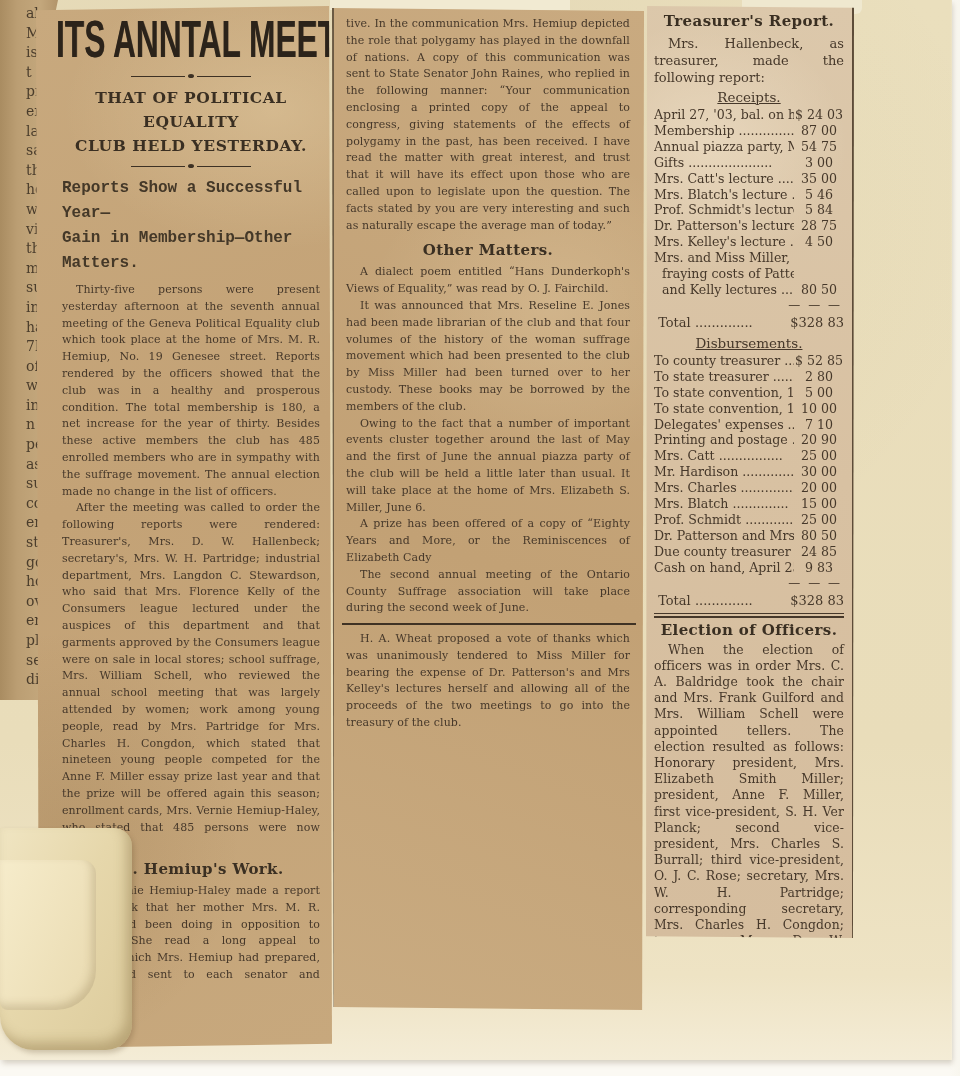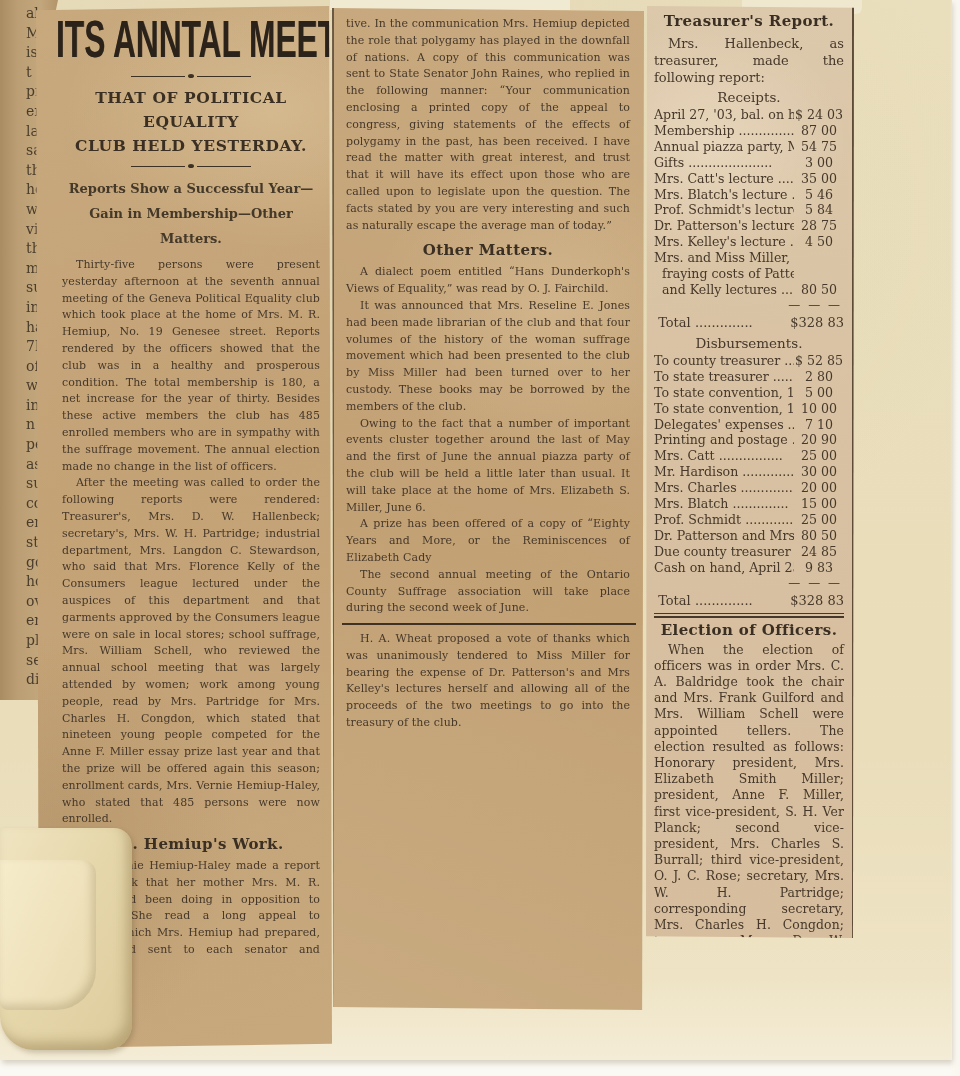--- a/index.html
+++ b/index.html
@@ -85,31 +85,31 @@
     text-shadow:0.5px 0.5px 0 rgba(43,35,26,0.5);
   }
   .orn{display:flex;align-items:center;justify-content:center;margin:6px auto 8px;width:120px;color:#3d3124;}
   .orn::before,.orn::after{content:"";flex:1;border-top:1.6px solid #3d3124;}
   .orn-dot{width:6px;height:4px;background:#3d3124;border-radius:50%;margin:0 3px;}
   .subhead{
     text-align:center;font-weight:700;font-size:15.5px;line-height:24px;
     letter-spacing:0.6px;color:#3a2f22;margin:2px 0;
   }
   .deck{
-    text-align:center;font-weight:700;font-size:13px;line-height:25px;color:#443828;margin:2px 0 6px;
+    text-align:left;font-weight:700;font-size:16px;line-height:25px;color:#443828;margin:2px 0 6px;font-family:Liberation Mono, monospace;
   }
   p.body{
     font-size:11px;line-height:16.8px;text-align:justify;margin:0;
     text-indent:14px;letter-spacing:0.1px;
   }
   p.body.cont{text-indent:0;}
   h3.col-head{
     text-align:center;font-size:15px;margin:7px 0 5px;color:#3a2f22;letter-spacing:0.4px;
   }
-  .center-sub{text-align:center;font-size:13.5px;margin:3px 0 2px;}
+  .center-sub{text-align:center;font-size:13.5px;margin:3px 0 2px;text-decoration:underline;}
   p.intro{font-size:13px;line-height:17px;text-align:justify;margin:0;text-indent:14px;}
   .ledger{font-size:12.6px;}
   .ledger .row{display:flex;line-height:15.9px;}
   .ledger .lbl{white-space:pre;overflow:hidden;flex:1;}
   .ledger .amt{white-space:pre;text-align:center;min-width:50px;}
   .dash-row{text-align:right;line-height:14px;font-size:12px;letter-spacing:2px;padding-right:2px;color:#46382a;}
   .total-row{display:flex;font-size:13px;line-height:18px;margin:2px 0 1px;gap:36px;}
   .total-row .lbl{white-space:pre;overflow:hidden;flex:1;}
   .total-row .amt{white-space:pre;text-align:right;}
   .double-rule{border-top:1px solid #46382a;border-bottom:2px solid #46382a;height:2px;margin:3px 0 1px;}

